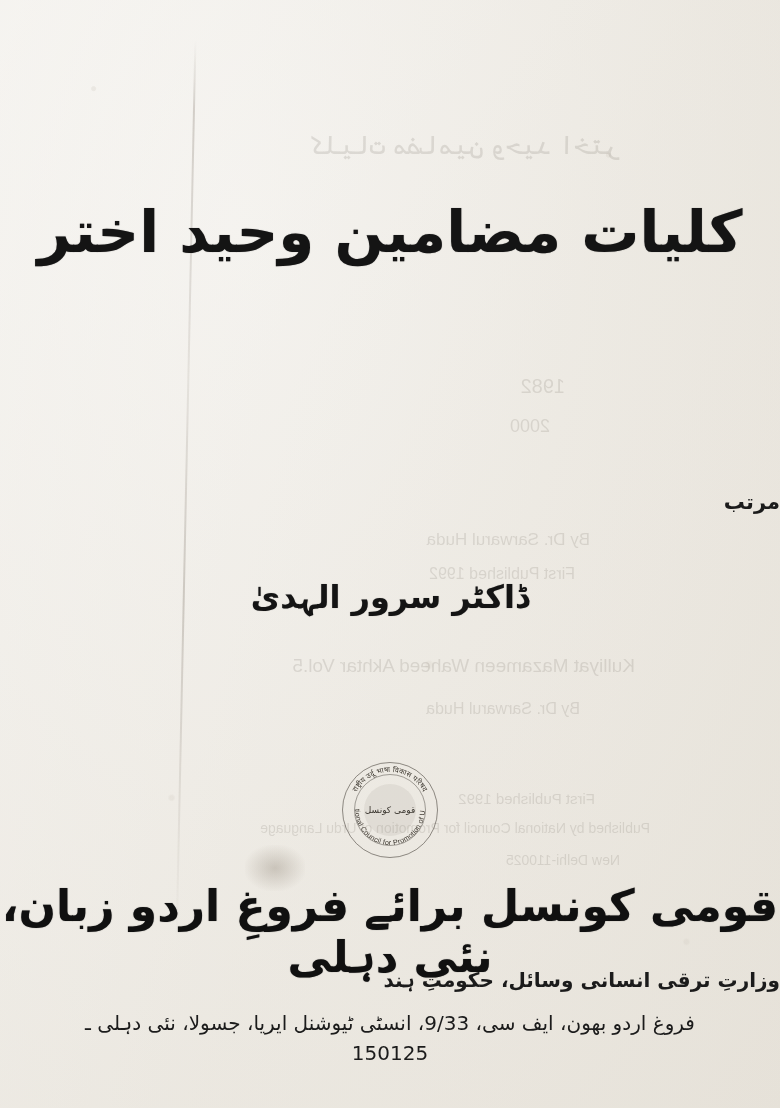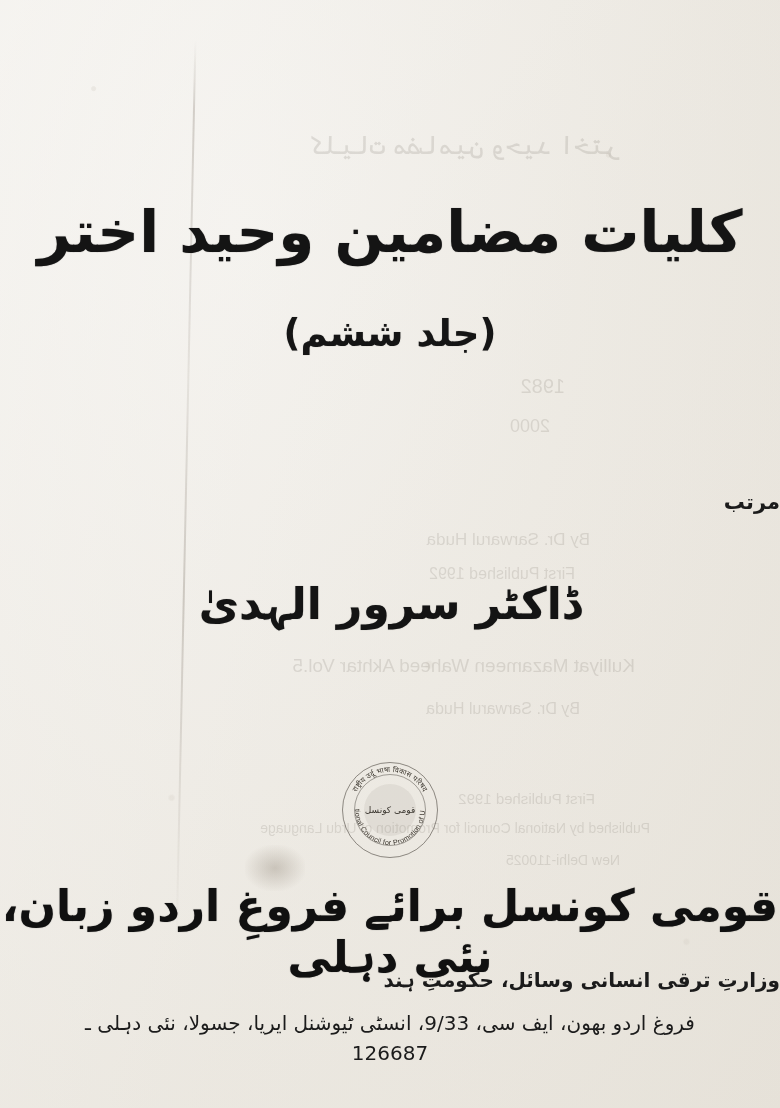--- a/index.html
+++ b/index.html
@@ -110,21 +110,21 @@
     font-size: 21px;
     font-weight: 700;
     color: #1b1b1b;
     text-align: right;
   }
   .editor-name {
     position: absolute;
     top: 578px;
     left: 0;
     right: 0;
-    font-size: 44px;
+    font-size: 32px;
     font-weight: 700;
     color: #141414;
     text-shadow: 0 0 1px rgba(0,0,0,0.35);
   }
 
   
   .emblem {
     position: absolute;
     top: 762px;
     left: 50%;
@@ -220,21 +220,20 @@
     <div style="top:852px; left:160px; font-size:14px;">New Delhi-110025</div>
   </div>
 
   <div class="crease"></div>
   <div class="smudge"></div>
 
   <div class="content">
 
     <div class="main-title">کلیات مضامین وحید اختر</div>
 
-    <div class="volume">(جلد ششم)</div>
 
     <div class="compiled-label">مرتب</div>
 
     <div class="editor-name">ڈاکٹر سرور الہدیٰ</div>
 
     <div class="emblem">
       <div class="ring-text"></div>
       <div class="ring-text2"></div>
       <svg viewBox="0 0 96 96">
         <defs>
@@ -250,17 +249,17 @@
       </svg>
       <div class="core">قومی کونسل</div>
     </div>
 
     <div class="publisher-name">قومی کونسل برائے فروغِ اردو زبان، نئی دہلی</div>
 
     <div class="ministry">وزارتِ ترقی انسانی وسائل، حکومتِ ہند</div>
 
     <div class="address">
       <div>فروغ اردو بھون، ایف سی، 9/33، انسٹی ٹیوشنل ایریا، جسولا، نئی دہلی ـ</div>
-      <div class="line2">126687</div>
+      <div class="line2">150125</div>
     </div>
 
   </div>
 </div>
 
 </body></html>

